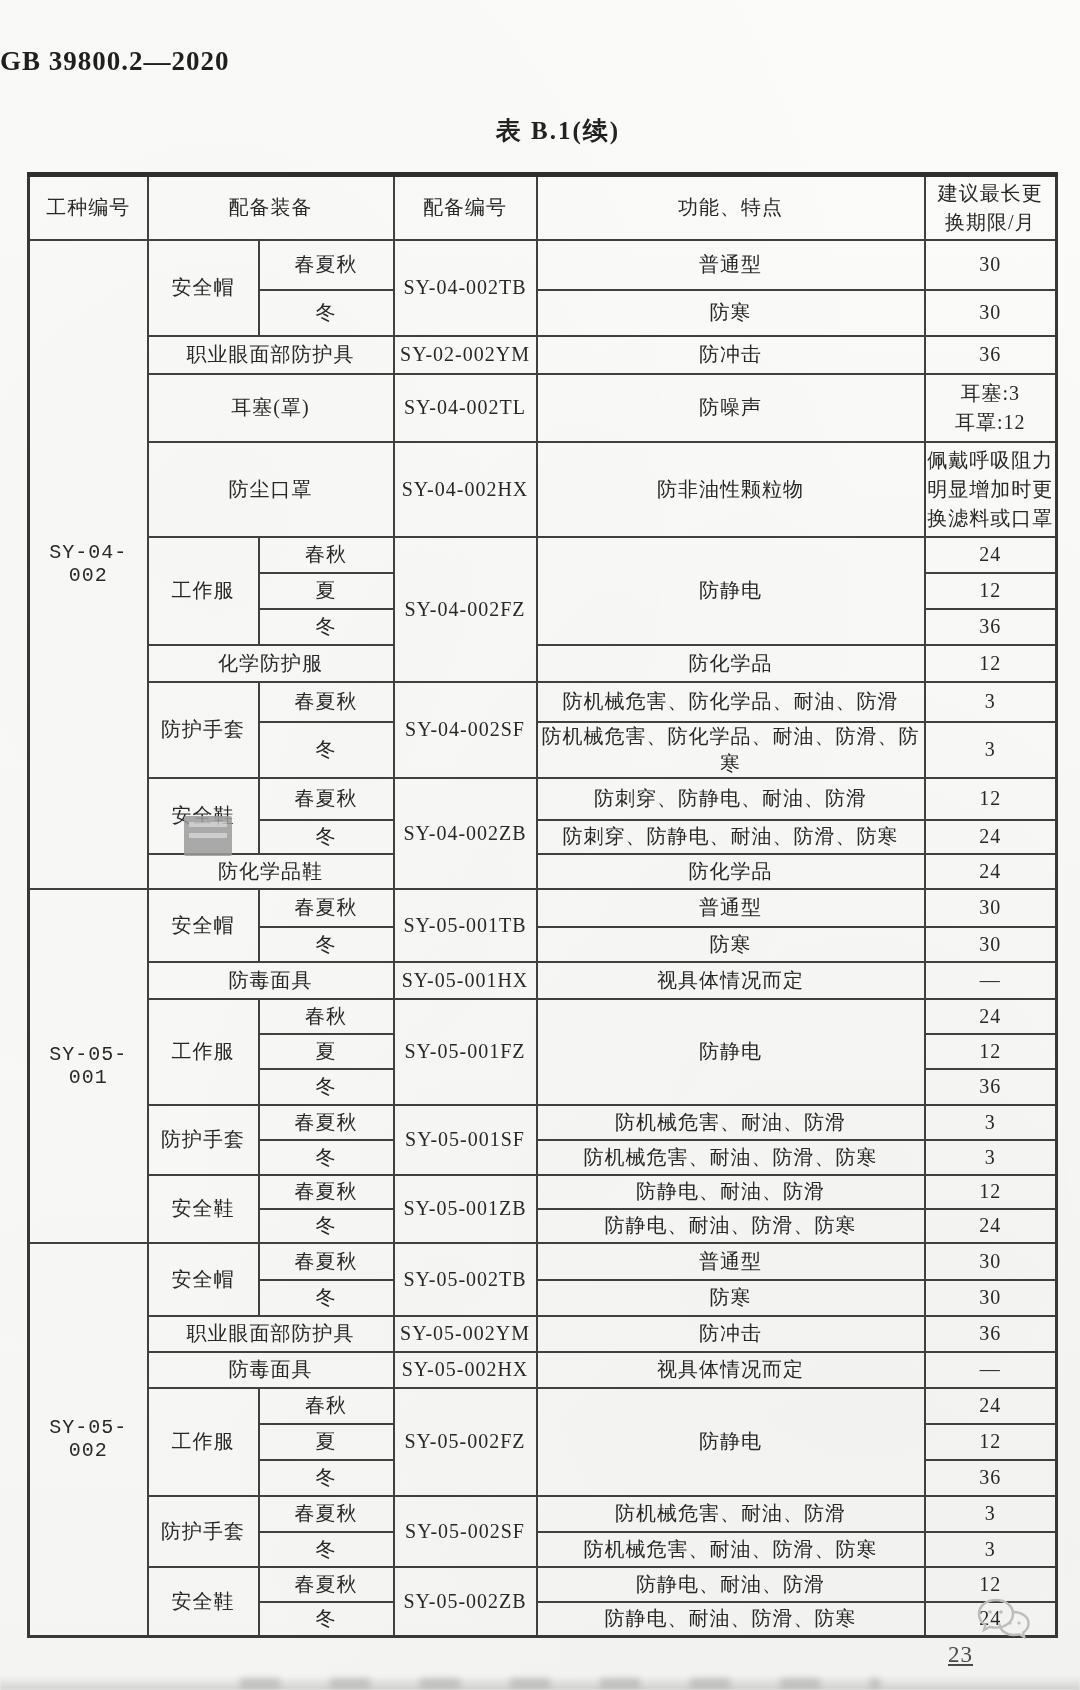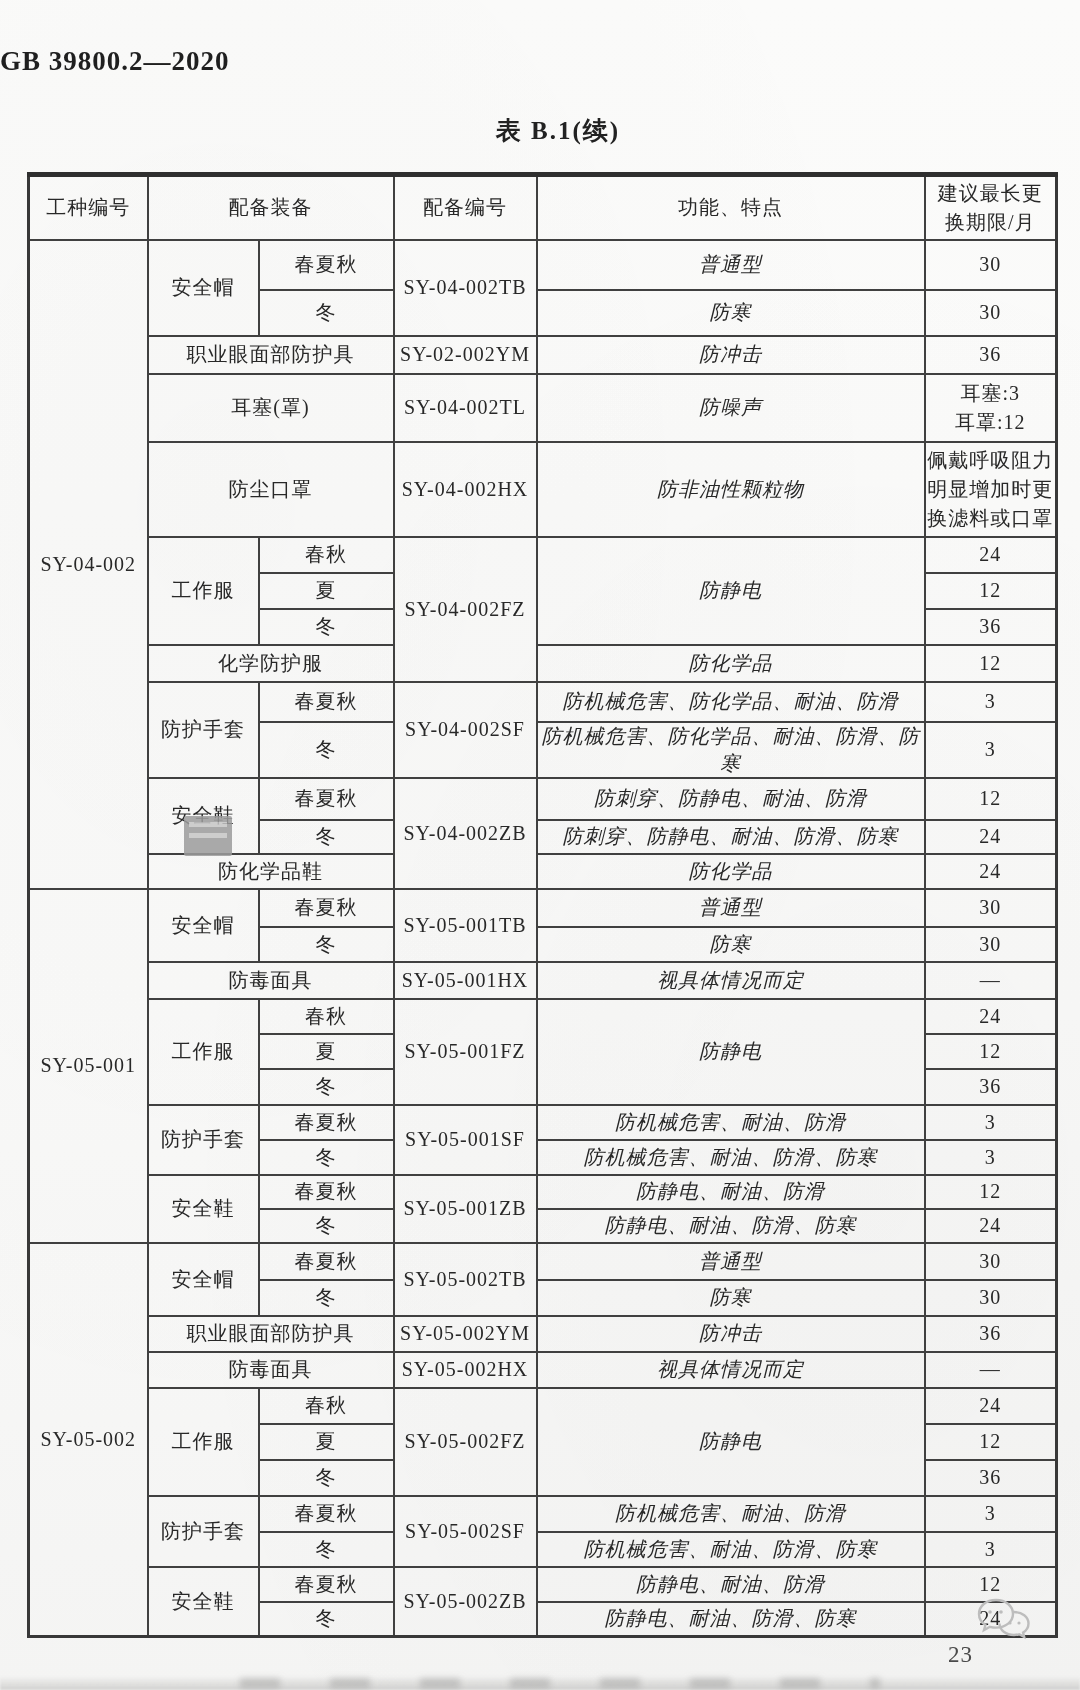--- a/index.html
+++ b/index.html
@@ -27,22 +27,22 @@
   }
   table.ppe td,table.ppe th{
     border:2px solid #404040;
     text-align:center;vertical-align:middle;
     font-weight:normal;
     font-size:20px;letter-spacing:1px;color:#282828;
     padding:0;overflow:hidden;
   }
   th.hcell{font-size:21px;color:#222;letter-spacing:2px;}
   td.code{font-size:19px;letter-spacing:0.5px;font-family:Liberation Serif, serif;}
-  td.jobcode{font-size:19px;letter-spacing:0.5px;}
-  td.func{text-align:left;padding-left:11px;letter-spacing:1px;font-style:italic;}
+  td.jobcode{font-size:19px;letter-spacing:0.5px;font-family:Liberation Mono, monospace;}
+  td.func{text-align:left;padding-left:11px;letter-spacing:1px;}
   td.period{font-size:19px;letter-spacing:0.5px;}
   .pre{white-space:pre-line;line-height:29px;}
   tr.hdr{height:65px;}
   tr.rh34{height:34px;} tr.rh35{height:35px;} tr.rh36{height:36px;}
   tr.rh37{height:37px;} tr.rh38{height:38px;} tr.rh40{height:40px;}
   tr.rh42{height:42px;} tr.rh46{height:46px;} tr.rh50{height:50px;}
   tr.rh64{height:68px;} tr.rh95{height:95px;}
   .stamp{
     position:absolute;left:184px;top:816px;width:48px;height:40px;
     background:#9c9c9c;opacity:0.85;border-radius:2px;filter:blur(0.4px);
@@ -50,21 +50,21 @@
   .stamp i{display:block;background:#c6c6c6;height:5px;margin:6px 5px 0 5px;}
   .watermark{
     position:absolute;top:1596px;right:48px;display:flex;align-items:center;gap:8px;
     color:#bfbfbf;
   }
   .watermark .wm-text{
     font-size:31px;letter-spacing:2px;font-weight:bold;
     color:#c3c3c3;text-shadow:1px 1px 0 #ffffff,-1px -1px 0 rgba(0,0,0,0.10);
   }
   .page-num{
-    position:absolute;left:948px;top:1642px;font-size:23px;color:#4a4a4a;letter-spacing:1px;
+    position:absolute;left:948px;top:1642px;font-size:23px;color:#4a4a4a;letter-spacing:1px;text-decoration:underline;
   }
   .bottom-shade{
     position:absolute;left:0;bottom:0;width:1080px;height:14px;
     background:linear-gradient(180deg,rgba(120,120,118,0) 0%,rgba(110,110,108,0.25) 100%);
     filter:blur(1px);
   }
   .bottom-blobs{
     position:absolute;left:240px;bottom:2px;width:640px;height:10px;
     background:repeating-linear-gradient(90deg,rgba(90,90,90,0.25) 0 40px,rgba(90,90,90,0.02) 40px 90px);
     filter:blur(3px);

